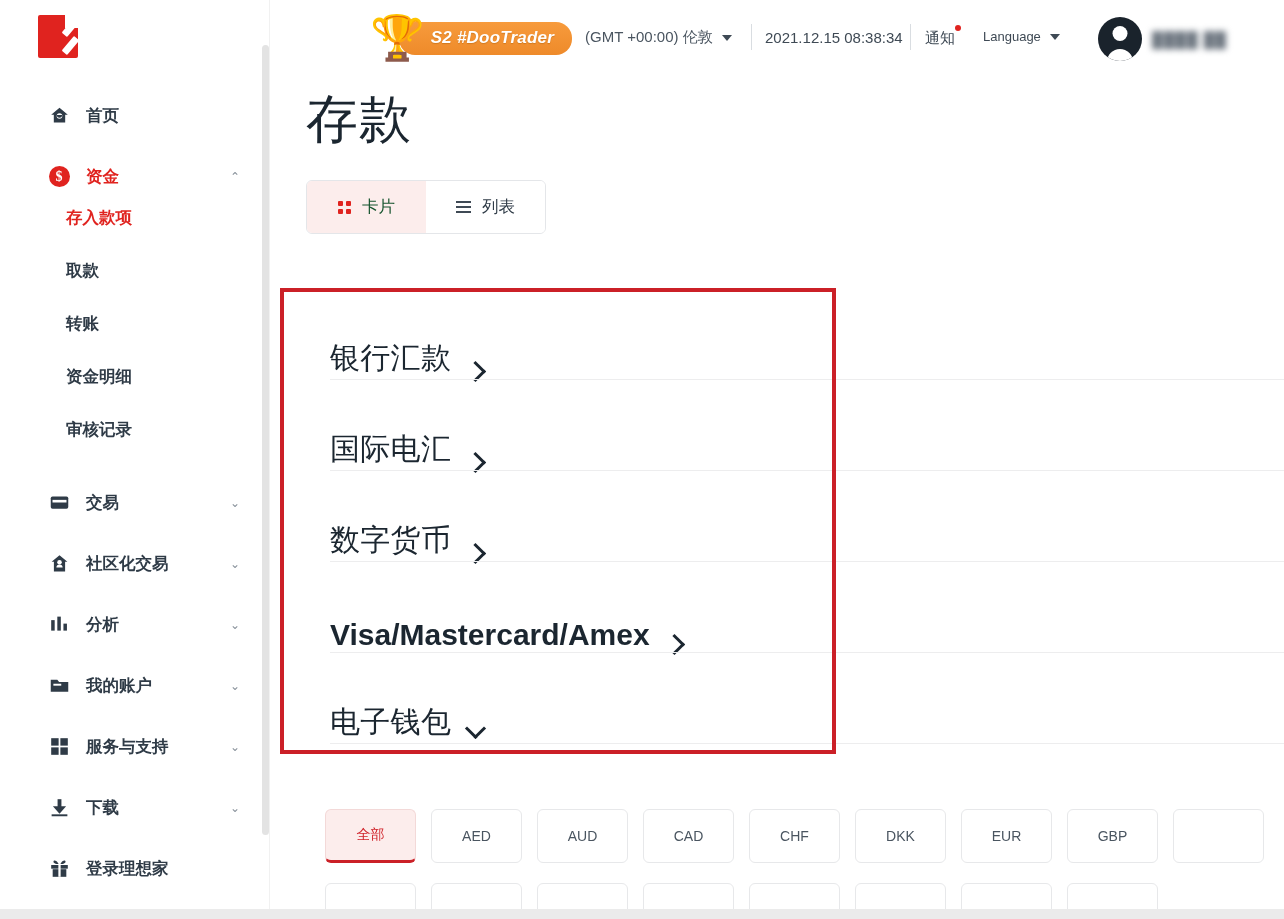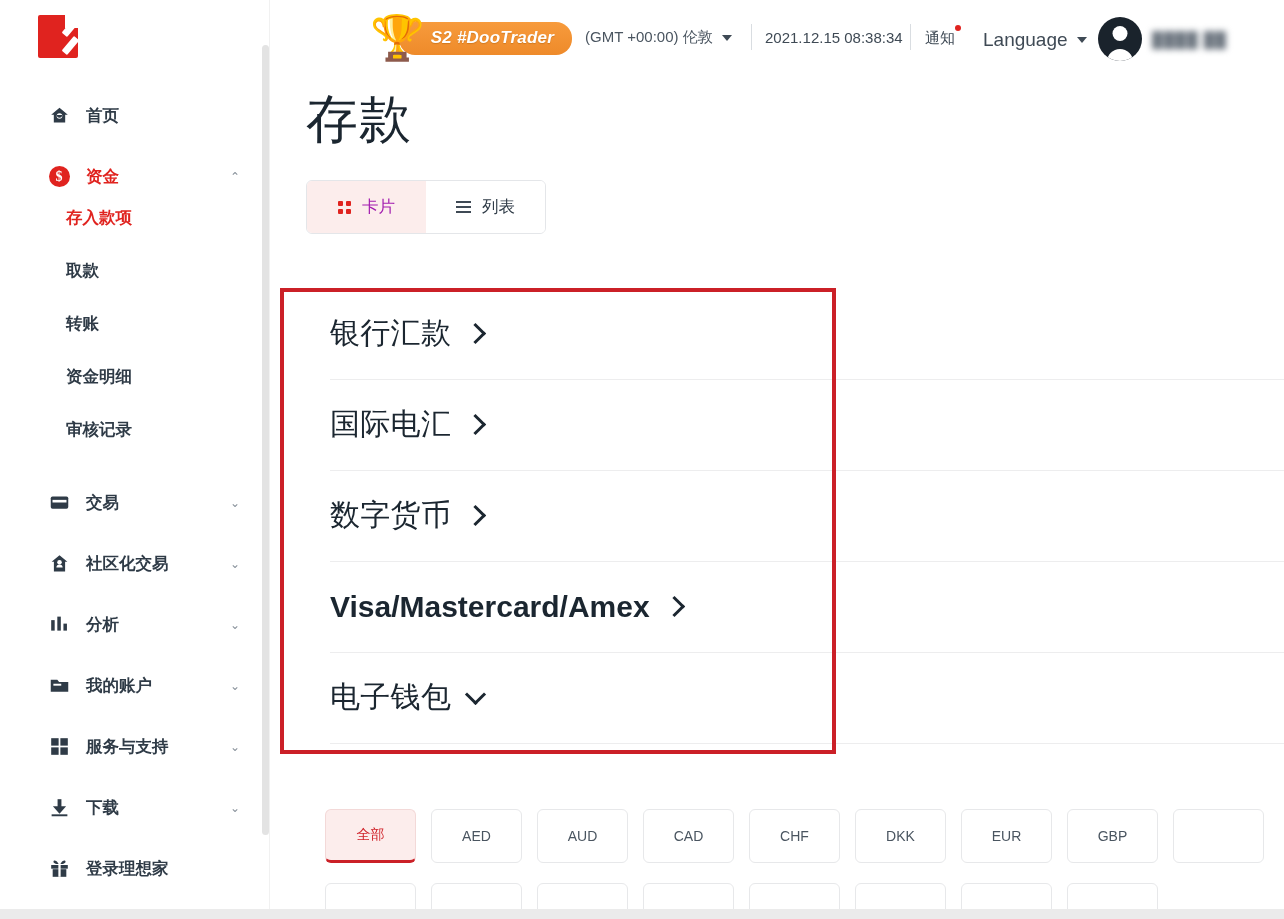--- a/index.html
+++ b/index.html
@@ -222,21 +222,21 @@
   .notify-dot {
     position: absolute;
     right: -6px; top: -4px;
     width: 6px; height: 6px;
     border-radius: 50%;
     background: #E0231F;
   }
   .lang {
     position: absolute;
     left: 713px; top: 29px;
-    font-size: 19px;
+    font-size: 13px;
     color: #3f4a55;
     display: flex;
     align-items: center;
     gap: 9px;
     cursor: pointer;
   }
   .avatar-wrap {
     position: absolute;
     left: 828px; top: 17px;
     display: flex;
@@ -309,21 +309,21 @@
     justify-content: center;
     gap: 11px;
     width: 119px;
     font-size: 16.5px;
     color: #2F3B47;
     cursor: pointer;
     background: #ffffff;
   }
   .view-tab.active {
     background: #FCEDEC;
-    color: #a21caf;
+    color: #14532d;
   }
   .grid-dots {
     display: grid;
     grid-template-columns: 5px 5px;
     grid-template-rows: 5px 5px;
     gap: 3px;
   }
   .grid-dots i { background: #E0231F; display: block; border-radius: 1px; }
   .burger { display: flex; flex-direction: column; gap: 3px; width: 15px; }
   .burger i { height: 2px; background: #3f4a55; display: block; }
@@ -331,21 +331,21 @@
   
   .paylist {
     position: absolute;
     left: 35px; top: 210px;
     width: 979px;
   }
   .pay-row {
     position: relative;
     height: 91px;
     display: flex;
-    align-items: center;
+    align-items: flex-end;
     padding-left: 25px;
     cursor: pointer;
   }
   .pay-row + .pay-row::before {
     content: "";
     position: absolute;
     left: 25px; right: 0; top: 0;
     height: 1px;
     background: #ededee;
   }

